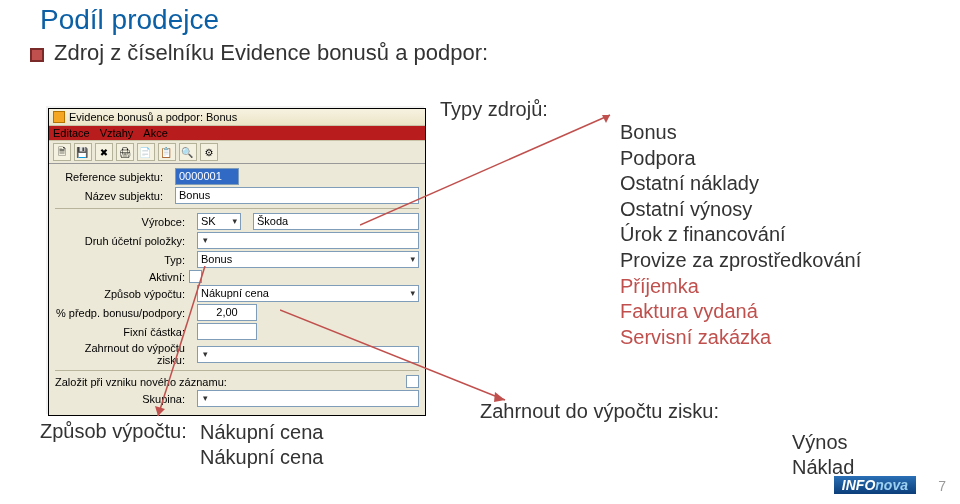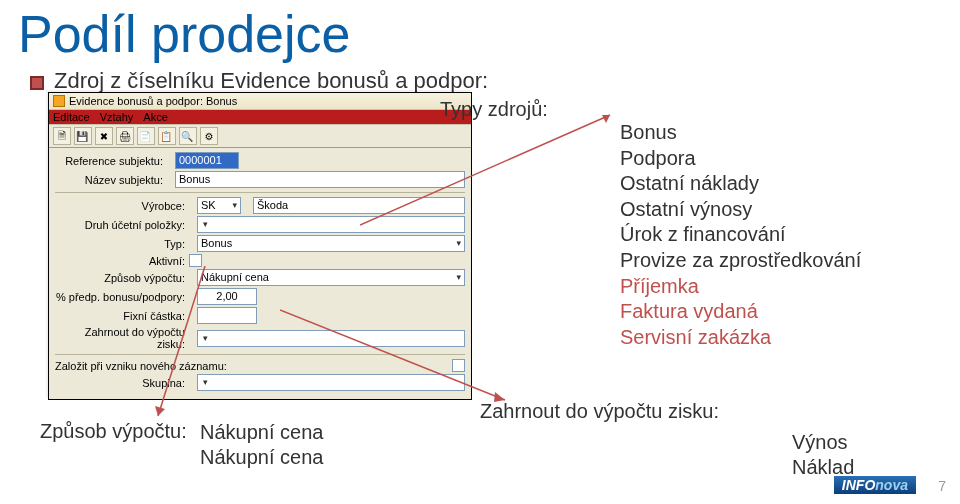--- a/index.html
+++ b/index.html
@@ -5,24 +5,25 @@
   * { box-sizing: border-box; margin: 0; padding: 0; }
   body {
     font-family: "Segoe UI", Tahoma, sans-serif;
     background: #fff;
     width: 960px;
     height: 504px;
     position: relative;
     overflow: hidden;
   }
   .slide-title {
-    font-size: 52px;
+    font-size: 28px;
     color: #0b5fa5;
     padding: 4px 18px 2px 18px;
     font-weight: 400;
+    margin-left: 22px;
   }
   .bullet-row {
     display: flex;
     align-items: center;
     padding: 2px 18px 6px 30px;
     gap: 10px;
   }
   .bullet {
     width: 14px; height: 14px;
     background: #c0504d;
@@ -30,22 +31,22 @@
     margin-top: 3px;
   }
   .bullet-text {
     font-size: 22px;
     color: #333;
   }
 
   
   .app-window {
     position: absolute;
-    left: 48px; top: 92px;
-    width: 424px;
+    left: 48px; top: 108px;
+    width: 378px;
     border: 1px solid #000;
     background: #ece9d8;
     font-family: Tahoma, sans-serif;
     font-size: 11px;
     box-shadow: -2px -2px 0 rgba(0,0,0,0.05);
   }
   .titlebar {
     background: linear-gradient(#f7f2e1,#ece5c8);
     padding: 2px 4px;
     display: flex;

